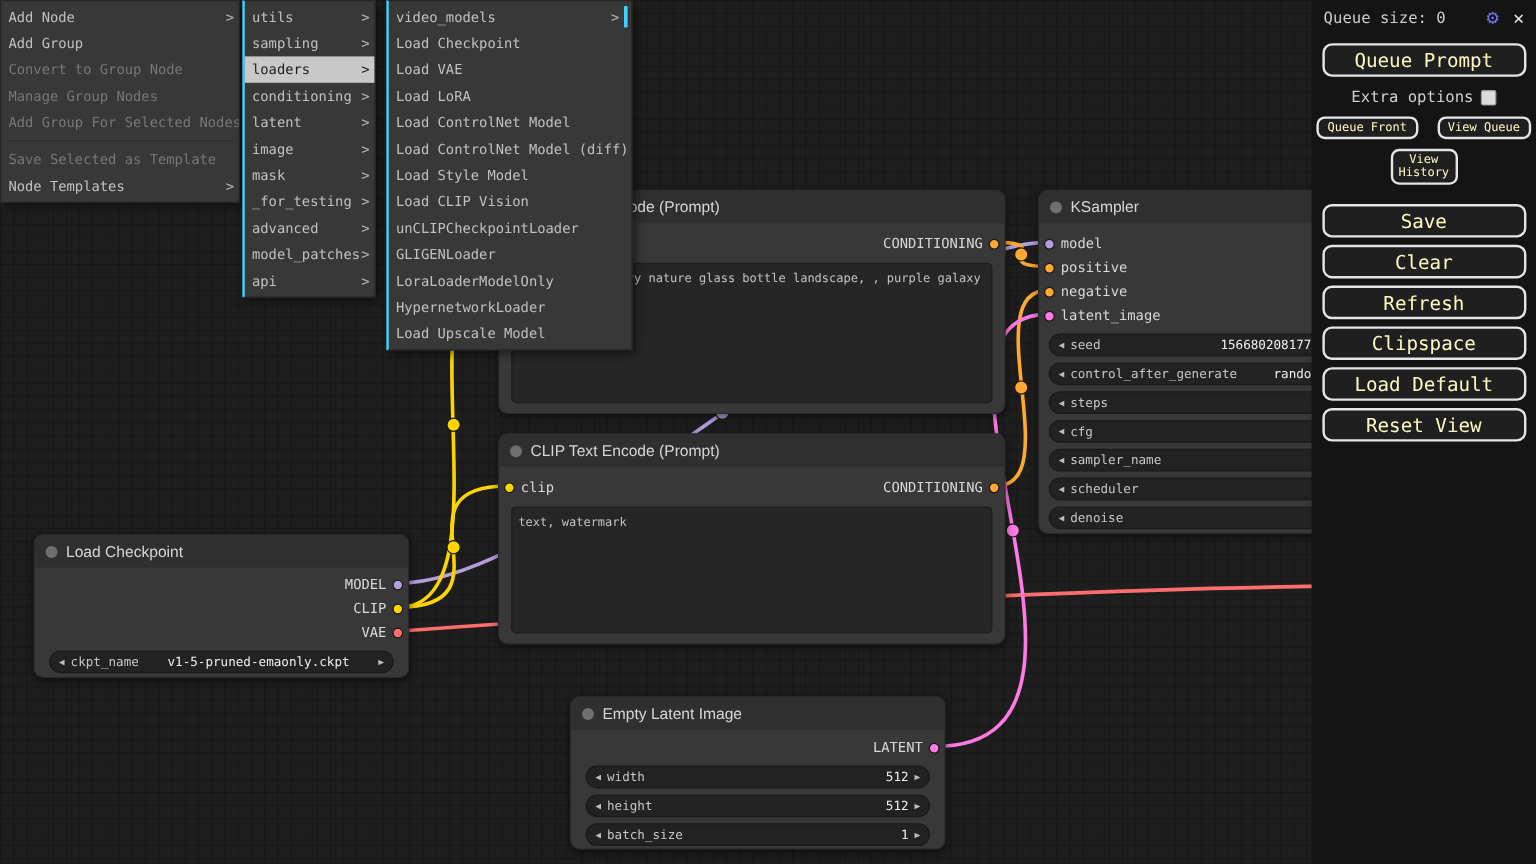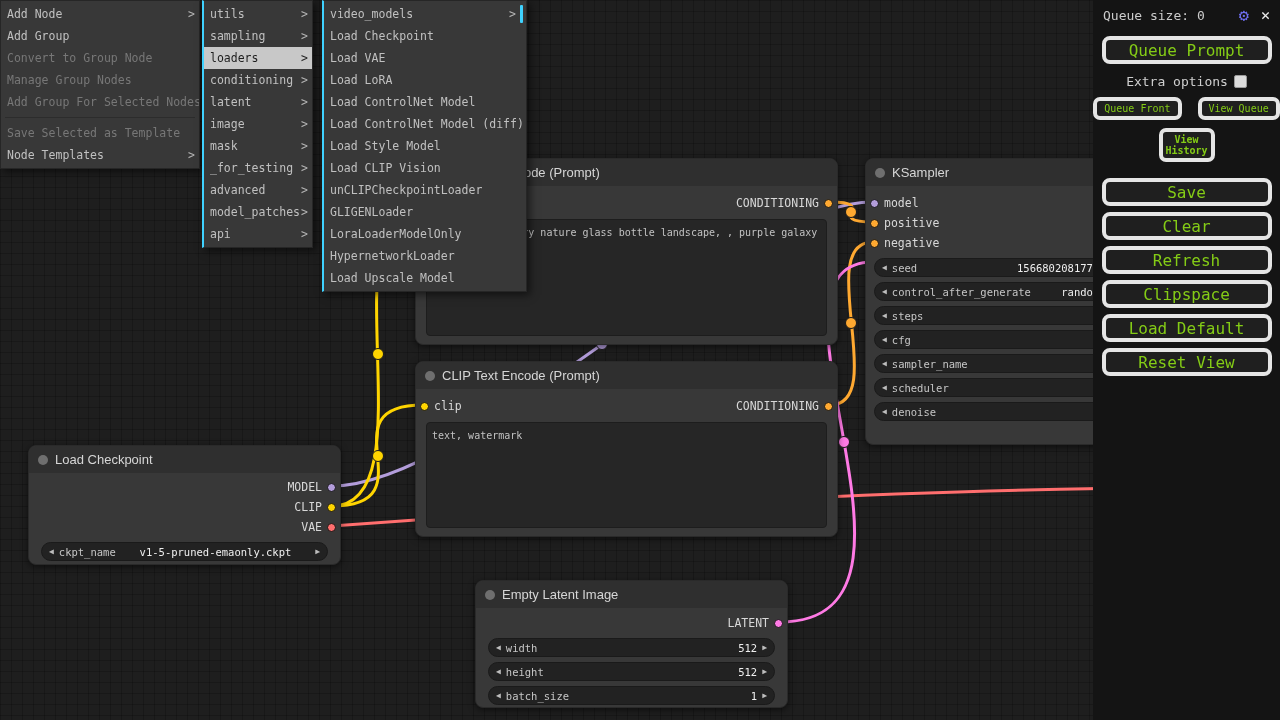--- a/index.html
+++ b/index.html
@@ -83,32 +83,32 @@
   
   .side-panel {
     position:absolute; top:0; right:0; width:187px; height:720px; z-index:60;
     background:#141414; color:#d8d8d8;
   }
   .panel-header { display:flex; align-items:center; padding:7px 10px 4px 10px;
     font-size:13px; color:#cccccc; }
   .gear { margin-left:auto; font-size:17px; color:#6e6ef0; line-height:1; cursor:pointer; }
   .close { margin-left:12px; font-size:15px; color:#ececec; line-height:1; cursor:pointer; }
   .btn {
-    display:block; background:#1f1f1f; border:4px solid #e5e5e5; border-radius:8px;
-    color:#84cc16; font-family:"DejaVu Sans Mono", monospace; cursor:pointer;
+    display:block; background:#1f1f1f; border:2px solid #e5e5e5; border-radius:8px;
+    color:#fef9c3; font-family:"DejaVu Sans Mono", monospace; cursor:pointer;
   }
   .btn.big { width:170px; height:28px; margin:6px auto; font-size:16px; }
   .btn.queue { margin-top:8px; }
   .extra-row { display:flex; justify-content:center; align-items:center; gap:6px;
     margin-top:10px; font-size:13px; color:#cfcfcf; }
   .checkbox { width:13px; height:13px; background:#dcdcdc; border:1px solid #9a9a9a;
     border-radius:2px; cursor:pointer; }
   .small-row { display:flex; justify-content:center; gap:16px; margin-top:8px; }
   .btn.tiny { font-size:10px; padding:2px 7px; border-radius:7px; }
-  .btn.vh { width:56px; line-height:11px; padding:2px 0; text-align:center;font-weight:bold; }
+  .btn.vh { width:56px; line-height:11px; padding:2px 0; text-align:center; }
   .btn.vh span { display:block; font-size:10px; }
   .big-btns { margin-top:16px; }
 </style>
 </head>
 <body>
 
 <svg class="wires" width="1280" height="720">
   <path d="M332,526 C520,512 900,488 1180,488" stroke="#FF6E6E" stroke-width="3" fill="none"></path>
   <path d="M332,486 C473,486 732,202 873,202" stroke="#B39DDB" stroke-width="3" fill="none"></path>
   <path d="M332,506 C432,506 323,202 423,202" stroke="#FFD500" stroke-width="3" fill="none"></path>
@@ -195,20 +195,24 @@
     <span>model</span>
   </div>
   <div class="slot-row">
     <span class="dot dot-cond"></span>
     <span>positive</span>
   </div>
   <div class="slot-row">
     <span class="dot dot-cond"></span>
     <span>negative</span>
   </div>
+  <div class="slot-row">
+    <span class="dot dot-latent"></span>
+    <span>latent_image</span>
+  </div>
   <div class="widget">
     <span class="w-arrow">◀</span>
     <span class="w-label">seed</span>
     <span class="w-value">1566802081774418</span>
     <span class="w-arrow">▶</span>
   </div>
   <div class="widget">
     <span class="w-arrow">◀</span>
     <span class="w-label">control_after_generate</span>
     <span class="w-value">randomize</span>

